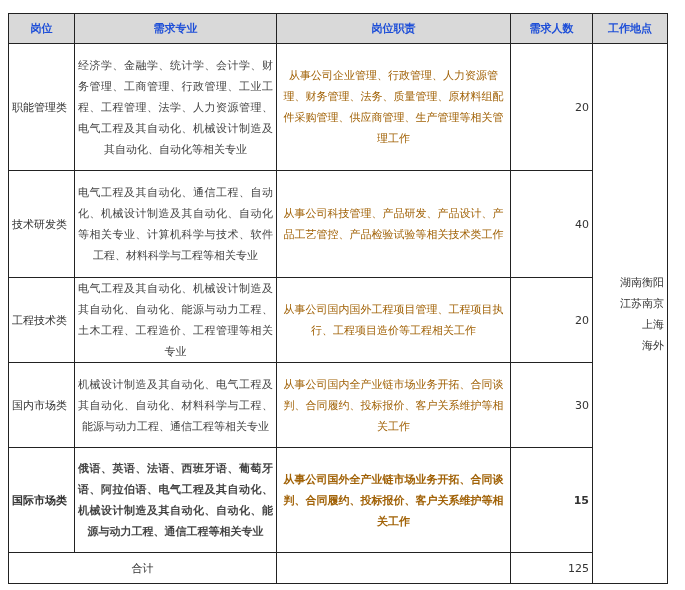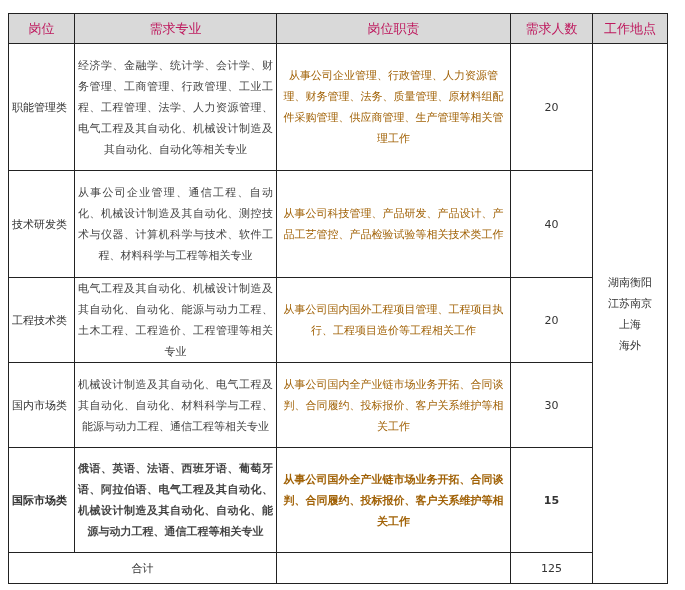--- a/index.html
+++ b/index.html
@@ -9,28 +9,28 @@
       position: absolute; left: 8px; top: 13px;
       border-collapse: collapse; table-layout: fixed;
       width: 659px;
     }
     table.jobs td, table.jobs th {
       border: 1px solid #222222;
       font-size: 11px; line-height: 21px;
       padding: 0 3px; vertical-align: middle;
     }
     table.jobs th {
-      background: #d9d9d9; color: #be185d; font-weight: normal;
-      height: 29px; text-align: center; font-size: 13px;
+      background: #d9d9d9; color: #1d4ed8; font-weight: bold;
+      height: 29px; text-align: center; font-size: 11px;
     }
     td.pos { text-align: left; padding-left: 2px; white-space: nowrap; font-size: 12px; margin-top: 40px; }
     td.major { text-align: justify; text-align-last: center; padding: 0 3px; color: #444444; }
     td.duty { text-align: center; padding: 0 2px; color: #a16207; }
-    td.num { text-align: center; font-size: 11.5px; }
-    td.loc { text-align: center; }
+    td.num { text-align: right; font-size: 11.5px; }
+    td.loc { text-align: right; }
     td.loc span { display: block; line-height: 21px; }
     td.total-label { text-align: center; margin-top: 24px; }
     tr.r1 td { height: 126px; }
     tr.r2 td { height: 106px; }
     tr.r3 td { height: 84px; }
     tr.r4 td { height: 84px; }
     tr.r5 td { height: 104px; font-weight: bold; }
     tr.rt td { height: 30px; }
   </style>
 </head>
@@ -61,21 +61,21 @@
       <td class="num">20</td>
       <td class="loc" rowspan="6">
         <span>湖南衡阳</span>
         <span>江苏南京</span>
         <span>上海</span>
         <span>海外</span>
       </td>
     </tr>
     <tr class="r2">
       <td class="pos">技术研发类</td>
-      <td class="major">从事公司企业管理、通信工程、自动化、机械设计制造及其自动化、测控技术与仪器、计算机科学与技术、软件工程、材料科学与工程等相关专业</td>
+      <td class="major">电气工程及其自动化、通信工程、自动化、机械设计制造及其自动化、自动化等相关专业、计算机科学与技术、软件工程、材料科学与工程等相关专业</td>
       <td class="duty">从事公司科技管理、产品研发、产品设计、产品工艺管控、产品检验试验等相关技术类工作</td>
       <td class="num">40</td>
     </tr>
     <tr class="r3">
       <td class="pos">工程技术类</td>
       <td class="major">电气工程及其自动化、机械设计制造及其自动化、自动化、能源与动力工程、土木工程、工程造价、工程管理等相关专业</td>
       <td class="duty">从事公司国内国外工程项目管理、工程项目执行、工程项目造价等工程相关工作</td>
       <td class="num">20</td>
     </tr>
     <tr class="r4">

